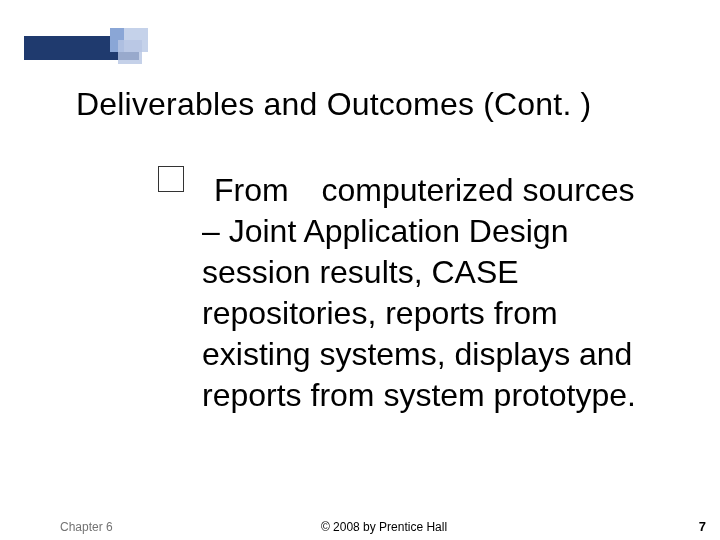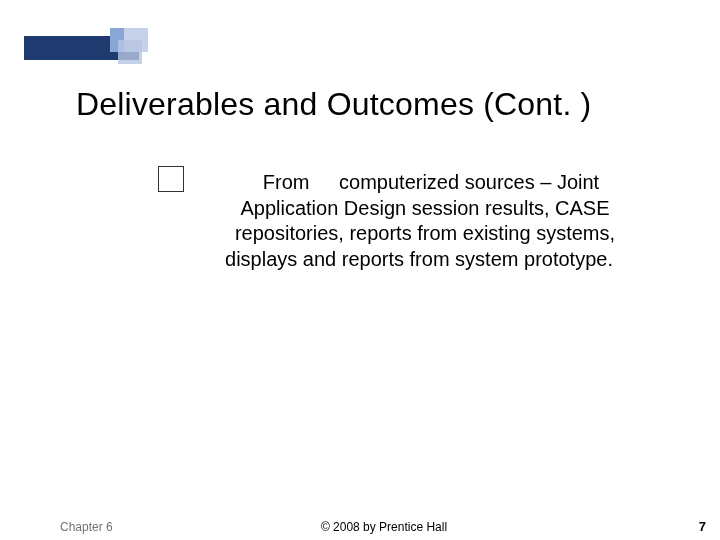--- a/index.html
+++ b/index.html
@@ -5,21 +5,21 @@
   * { margin: 0; padding: 12px; box-sizing: border-box; }
   html, body { width: 720px; height: 540px; background: #ffffff; font-family: Arial, Helvetica, sans-serif; overflow: hidden; }
   .slide { position: relative; width: 720px; height: 540px; }
   .deco { position: absolute; top: 0; left: 0; width: 120px; height: 28px; }
   .deco .bar { position: absolute; top: 12px; left: 0; width: 115px; height: 6px; background: #1f3a6e; }
   .deco .sq { position: absolute; width: 10px; height: 10px; }
   .deco .sq1 { top: 4px; left: 86px; background: #8aa6d6; }
   .deco .sq2 { top: 4px; left: 100px; background: #c5d2ea; }
   .deco .sq3 { top: 16px; left: 94px; background: #b7c6e3; opacity: 0.8; }
   .title { position: absolute; top: 50px; left: 40px; right: 40px; font-size: 32px; font-weight: 400; color: #000; letter-spacing: 0.2px; }
-  .body { position: absolute; top: 110px; left: 110px; right: 60px; font-size: 20px; color: #000; line-height: 1.28; text-align: center; }
+  .body { position: absolute; top: 110px; left: 110px; right: 60px; font-size: 32px; color: #000; line-height: 1.28; }
   .bullet-row { display: flex; align-items: flex-start; }
   .bullet-box { display: inline-block; width: 12px; height: 12px; border: 1px solid #333; margin-top: 8px; margin-right: 6px; flex-shrink: 0; }
   .footer { position: absolute; bottom: 18px; left: 0; right: 0; height: 20px; }
   .footer-left { position: absolute; left: 24px; bottom: 0; font-size: 12px; color: #737373; }
   .footer-center { position: absolute; left: 0; right: 0; bottom: 0; text-align: center; font-size: 12px; color: #000; }
   .footer-right { position: absolute; right: 26px; bottom: 0; font-size: 13px; font-weight: 700; color: #000; }
 </style>
 </head>
 <body>
 

